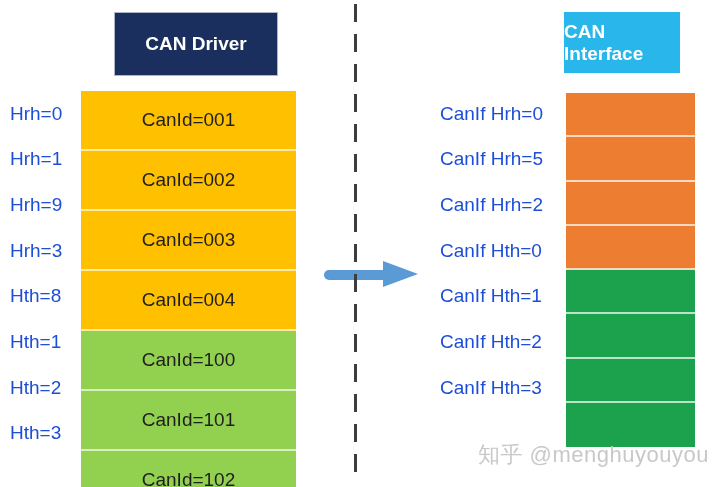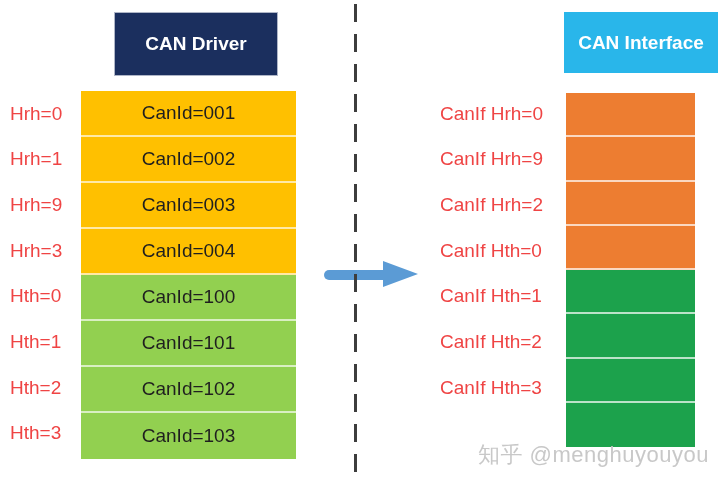--- a/index.html
+++ b/index.html
@@ -26,43 +26,43 @@
     font-weight: bold;
     font-size: 19px;
     margin-left: 7px;
   }
   .hdr-left {
     left: 108px; top: 13px; width: 162px; height: 62px;
     background: var(--header-left-bg, #1B2F5E);
     box-shadow: 0 0 0 1px rgba(27,47,94,0.35);
   }
   .hdr-right {
-    left: 557px; top: 12px; width: 154px; height: 61px;
+    left: 557px; top: 12px; width: 116px; height: 61px;
     background: var(--header-right-bg, #29B6EA);
   }
 
   
   .label-col { position: absolute; top: 91px; }
   .label-col .lbl {
     height: 45.625px;
     display: flex;
     align-items: center;
     font-size: 19px;
-    color: #ef4444;
+    color: #1d4ed8;
     white-space: nowrap;
     text-align: right;
   }
   .label-col-left  { left: 10px;  width: 70px;  }
   .label-col-right { left: 440px; width: 120px; }
 
   
   .stack { position: absolute; }
   .stack-left { left: 81px; top: 91px; width: 215px; }
   .stack-left .row {
-    height: 46px;
+    height: 60px;
     box-sizing: border-box;
     display: flex;
     align-items: center;
     justify-content: center;
     font-size: 19px;
     color: #1f1f1f;
     border-bottom: 2px solid rgba(255,255,255,0.65);
   }
   .stack-left .row:last-child { border-bottom: none; }
   .row.hrh-left { background: var(--hrh-left, #FFC000); }
@@ -136,21 +136,21 @@
   </div>
   <div class="hdr hdr-right">
     <span>CAN Interface</span>
   </div>
 
   <div class="label-col label-col-left">
     <div class="lbl">Hrh=0</div>
     <div class="lbl">Hrh=1</div>
     <div class="lbl">Hrh=9</div>
     <div class="lbl">Hrh=3</div>
-    <div class="lbl">Hth=0</div>
+    <div class="lbl">Hth=8</div>
     <div class="lbl">Hth=1</div>
     <div class="lbl">Hth=2</div>
     <div class="lbl">Hth=3</div>
   </div>
 
   <div class="stack stack-left">
     <div class="row hrh-left">CanId=001</div>
     <div class="row hrh-left">CanId=002</div>
     <div class="row hrh-left">CanId=003</div>
     <div class="row hrh-left">CanId=004</div>
@@ -162,21 +162,21 @@
 
   <div class="dash-line"></div>
 
   <div class="arrow">
     <div class="shaft"></div>
     <div class="head"></div>
   </div>
 
   <div class="label-col label-col-right">
     <div class="lbl">CanIf Hrh=0</div>
-    <div class="lbl">CanIf Hrh=9</div>
+    <div class="lbl">CanIf Hrh=5</div>
     <div class="lbl">CanIf Hrh=2</div>
     <div class="lbl">CanIf Hth=0</div>
     <div class="lbl">CanIf Hth=1</div>
     <div class="lbl">CanIf Hth=2</div>
     <div class="lbl">CanIf Hth=3</div>
   </div>
 
   <div class="stack stack-right">
     <div class="cell hrh-right"></div>
     <div class="cell hrh-right"></div>

